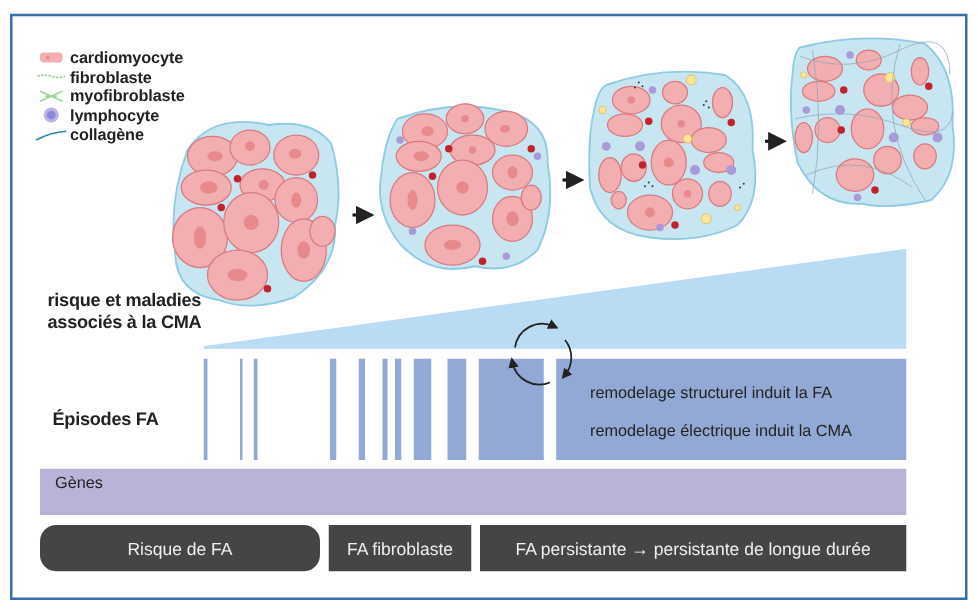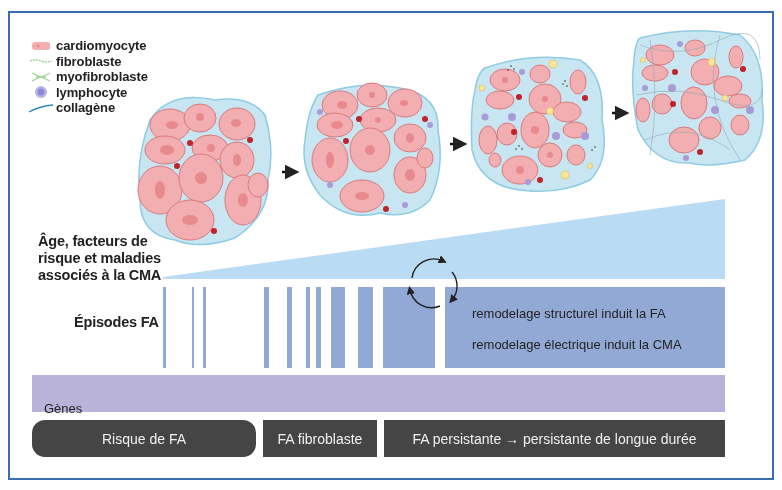--- a/index.html
+++ b/index.html
@@ -6,21 +6,21 @@
   body { width:782px; height:490px; position:relative; overflow:hidden; font-family:"Liberation Sans", sans-serif; color:#1a1a1a; }
   .frame { position:absolute; left:8px; top:11px; width:766px; height:469px; border:2px solid #3a6db0; box-sizing:border-box; background:#fff; }
   .legend { position:absolute; left:28px; top:38px; }
   .legend-item { position:relative; height:15.5px; display:flex; align-items:center; }
   .legend-icon { width:26px; height:14px; display:flex; align-items:center; justify-content:center; }
   .legend-label { font-size:13px; font-weight:bold; color:#222; margin-left:2px; letter-spacing:-0.1px; }
   svg.art { position:absolute; left:0; top:0; }
   .side-label { position:absolute; font-size:14.5px; font-weight:bold; line-height:17px; color:#222; letter-spacing:-0.2px; }
   .remod-label { position:absolute; font-size:13px; color:#222;margin-top:45px; }
   .genes { position:absolute; left:32px; top:375px; width:693px; height:37px; background:#b9b3d9; }
-  .genes-label { position:absolute; left:12px; top:26px; font-size:13px; color:#222; }
+  .genes-label { position:absolute; left:12px; top:3px; font-size:13px; color:#222; }
   .stage { position:absolute; top:420px; height:37px; background:#454545; color:#f0f0f0; font-size:14px; display:flex; align-items:center; justify-content:center; }
 </style>
 </head>
 <body>
 
 <div class="frame"></div>
 
 <svg class="art" width="782" height="490" viewBox="0 0 782 490">
   <defs>
     <marker id="ah" markerWidth="6" markerHeight="6" refX="3" refY="3" orient="auto">
@@ -275,25 +275,24 @@
     <span class="legend-icon">
         <svg width="26" height="10">
           <path d="M1,9 Q12,3 25,2" stroke="#2f86b8" stroke-width="1.3" fill="none"></path>
         </svg>
       </span>
     <span class="legend-label">collagène</span>
   </div>
 </div>
 
 <div class="side-label" style="left:38px; top:233px;">
-  <div>Âge, facteurs de</div>
   <div>risque et maladies</div>
   <div>associés à la CMA</div>
 </div>
-<div class="side-label" style="left:42px; top:314px;margin-left:32px;">Épisodes FA</div>
+<div class="side-label" style="left:42px; top:328px;">Épisodes FA</div>
 
 <div class="remod-label" style="left:472px; top:261px;">remodelage structurel induit la FA</div>
 <div class="remod-label" style="left:472px; top:292px;">remodelage électrique induit la CMA</div>
 
 <div class="genes">
   <span class="genes-label">Gènes</span>
 </div>
 
 <div class="stage" style="left:32px; width:224px;border-radius:13px;">
     <span>Risque de FA</span>

